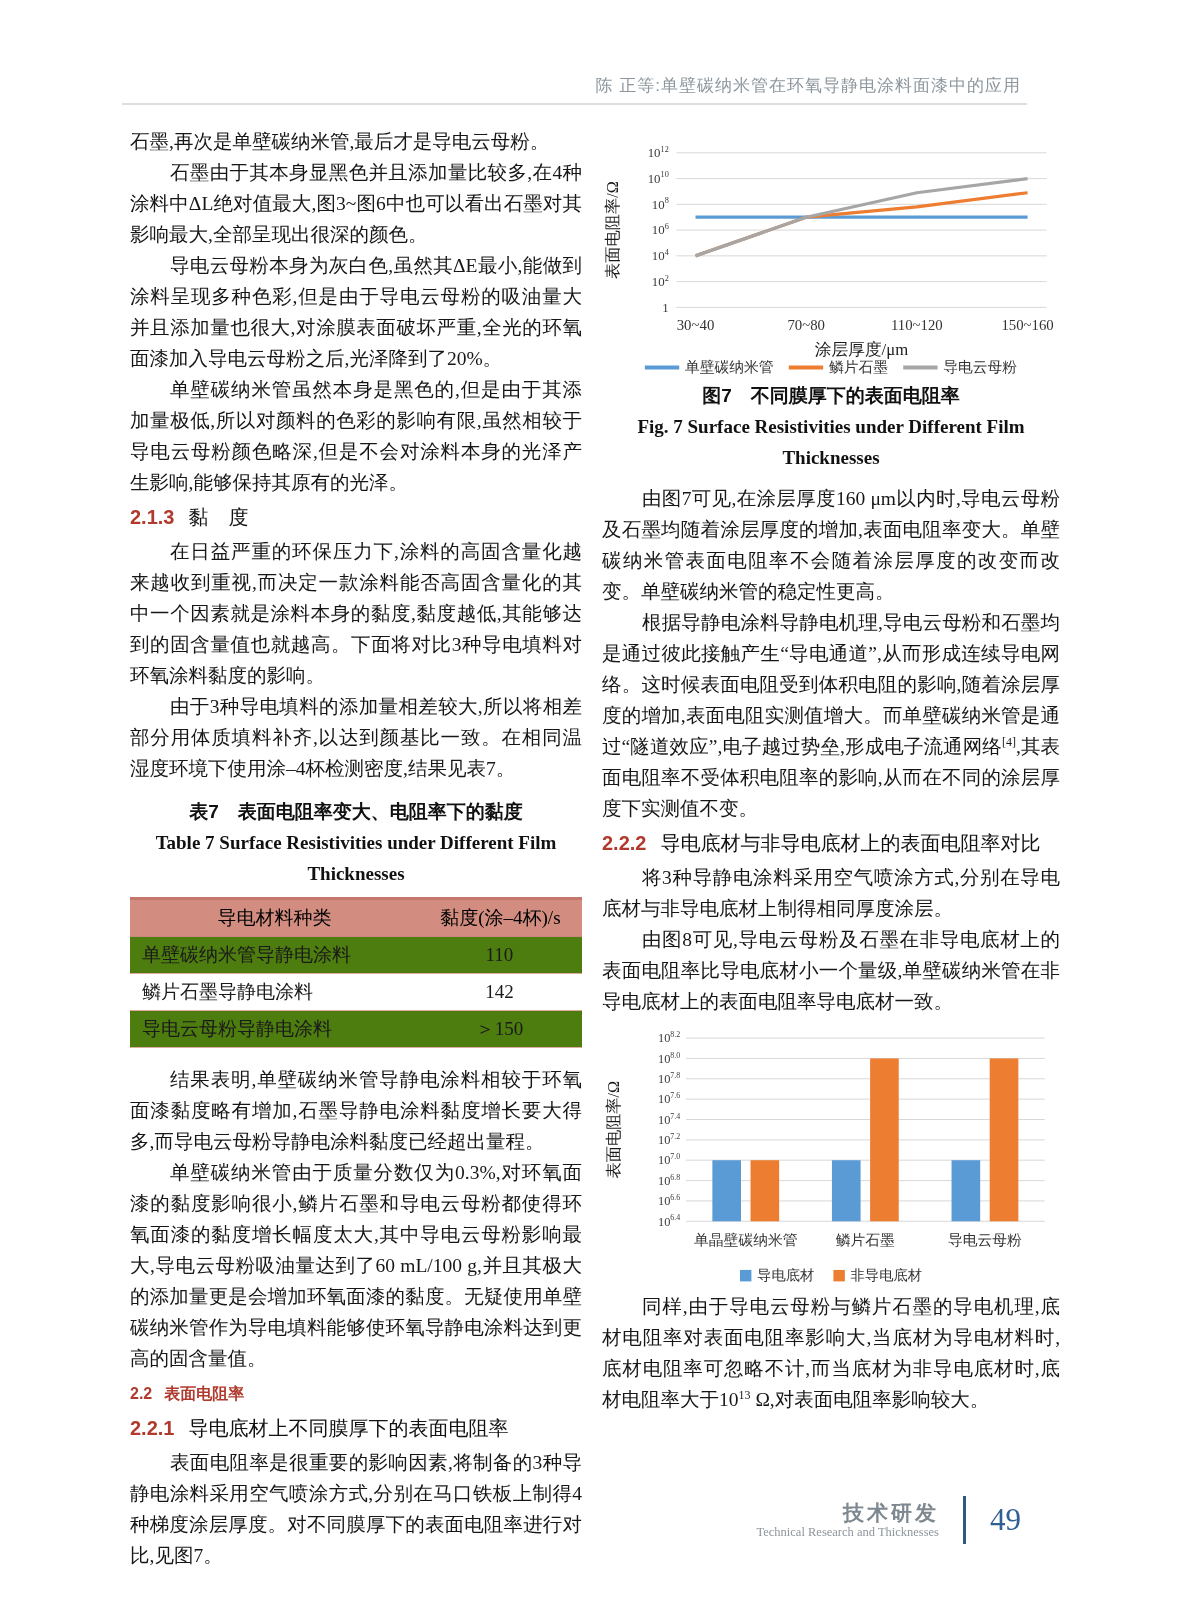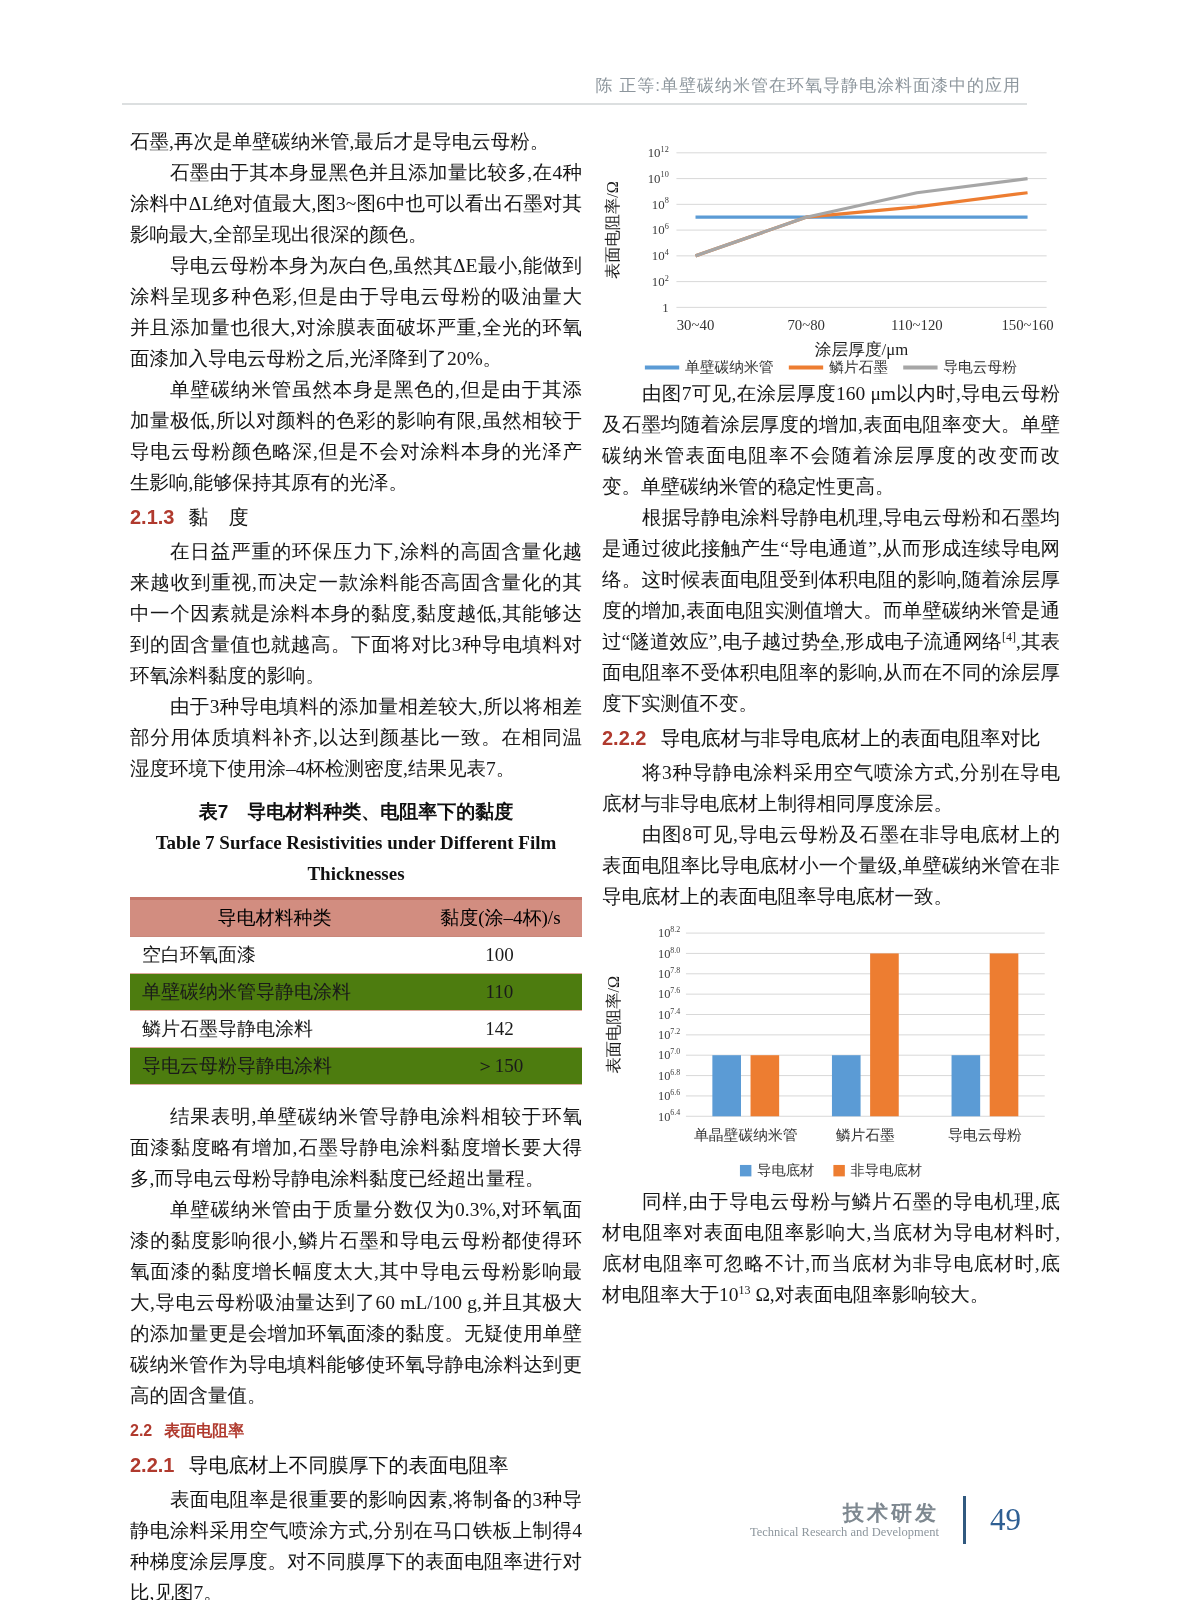--- a/index.html
+++ b/index.html
@@ -67,36 +67,32 @@
       <p class="body ind">单壁碳纳米管虽然本身是黑色的,但是由于其添加量极低,所以对颜料的色彩的影响有限,虽然相较于导电云母粉颜色略深,但是不会对涂料本身的光泽产生影响,能够保持其原有的光泽。</p>
 
       <div class="h3">
         <span class="num">2.1.3</span><span>黏　度</span>
       </div>
 
       <p class="body ind">在日益严重的环保压力下,涂料的高固含量化越来越收到重视,而决定一款涂料能否高固含量化的其中一个因素就是涂料本身的黏度,黏度越低,其能够达到的固含量值也就越高。下面将对比3种导电填料对环氧涂料黏度的影响。</p>
       <p class="body ind">由于3种导电填料的添加量相差较大,所以将相差部分用体质填料补齐,以达到颜基比一致。在相同温湿度环境下使用涂–4杯检测密度,结果见表7。</p>
 
       <div class="tbl-title">
-        <div class="cap-cn">表7　导电材料种类、电阻率下的黏度</div>
+        <div class="cap-cn">表7　表面电阻率变大、电阻率下的黏度</div>
         <div class="cap-en">Table 7  Surface Resistivities under Different Film Thicknesses</div>
       </div>
 
       <table class="t7">
         <thead>
           <tr>
             <th>导电材料种类</th>
             <th>黏度(涂–4杯)/s</th>
           </tr>
         </thead>
         <tbody>
-          <tr class="odd">
-            <td>空白环氧面漆</td>
-            <td class="c">100</td>
-          </tr>
           <tr class="even">
             <td>单壁碳纳米管导静电涂料</td>
             <td class="c">110</td>
           </tr>
           <tr class="odd">
             <td>鳞片石墨导静电涂料</td>
             <td class="c">142</td>
           </tr>
           <tr class="even">
             <td>导电云母粉导静电涂料</td>
@@ -146,20 +142,24 @@
           <text x="0" y="0" text-anchor="middle" font-size="17" fill="#1a1a1a" transform="translate(17 107) rotate(-90)">表面电阻率/Ω</text>
           <g transform="translate(44.9349308013916 0)">
             <line x1="0" x2="36" y1="251" y2="251" stroke="#5b9bd5" stroke-width="4"></line>
             <text x="42" y="256" font-size="15.5" fill="#333">单壁碳纳米管</text>
             <line x1="150.85205841064453" x2="186.85205841064453" y1="251" y2="251" stroke="#ed7d31" stroke-width="4"></line>
             <text x="192.85205841064453" y="256" font-size="15.5" fill="#333">鳞片石墨</text>
             <line x1="270.7534294128418" x2="306.7534294128418" y1="251" y2="251" stroke="#a6a6a6" stroke-width="4"></line>
             <text x="312.7534294128418" y="256" font-size="15.5" fill="#333">导电云母粉</text>
           </g>
         </svg>
+      <div class="fig-cap">
+        <div class="cap-cn">图7　不同膜厚下的表面电阻率</div>
+        <div class="cap-en">Fig. 7  Surface Resistivities under Different Film Thicknesses</div>
+      </div>
 
       <p class="body ind">由图7可见,在涂层厚度160 μm以内时,导电云母粉及石墨均随着涂层厚度的增加,表面电阻率变大。单壁碳纳米管表面电阻率不会随着涂层厚度的改变而改变。单壁碳纳米管的稳定性更高。</p>
       <p class="body ind">
         <span>根据导静电涂料导静电机理,导电云母粉和石墨均是通过彼此接触产生“导电通道”,从而形成连续导电网络。这时候表面电阻受到体积电阻的影响,随着涂层厚度的增加,表面电阻实测值增大。而单壁碳纳米管是通过“隧道效应”,电子越过势垒,形成电子流通网络</span><sup>[4]</sup><span>,其表面电阻率不受体积电阻率的影响,从而在不同的涂层厚度下实测值不变。</span>
       </p>
 
       <div class="h3">
         <span class="num">2.2.2</span><span>导电底材与非导电底材上的表面电阻率对比</span>
       </div>
 
@@ -207,19 +207,19 @@
 
       <p class="body ind">
         <span>同样,由于导电云母粉与鳞片石墨的导电机理,底材电阻率对表面电阻率影响大,当底材为导电材料时,底材电阻率可忽略不计,而当底材为非导电底材时,底材电阻率大于10</span><sup>13</sup><span> Ω,对表面电阻率影响较大。</span>
       </p>
     </div>
   </div>
 
   <div class="pg-footer">
     <div class="f-labels">
       <div class="f-cn">技术研发</div>
-      <div class="f-en">Technical Research and Development</div>
+      <div class="f-en">Technical Research and Thicknesses</div>
     </div>
     <div class="f-div"></div>
     <div class="f-num">49</div>
   </div>
 
 </div>
 
 </body></html>

